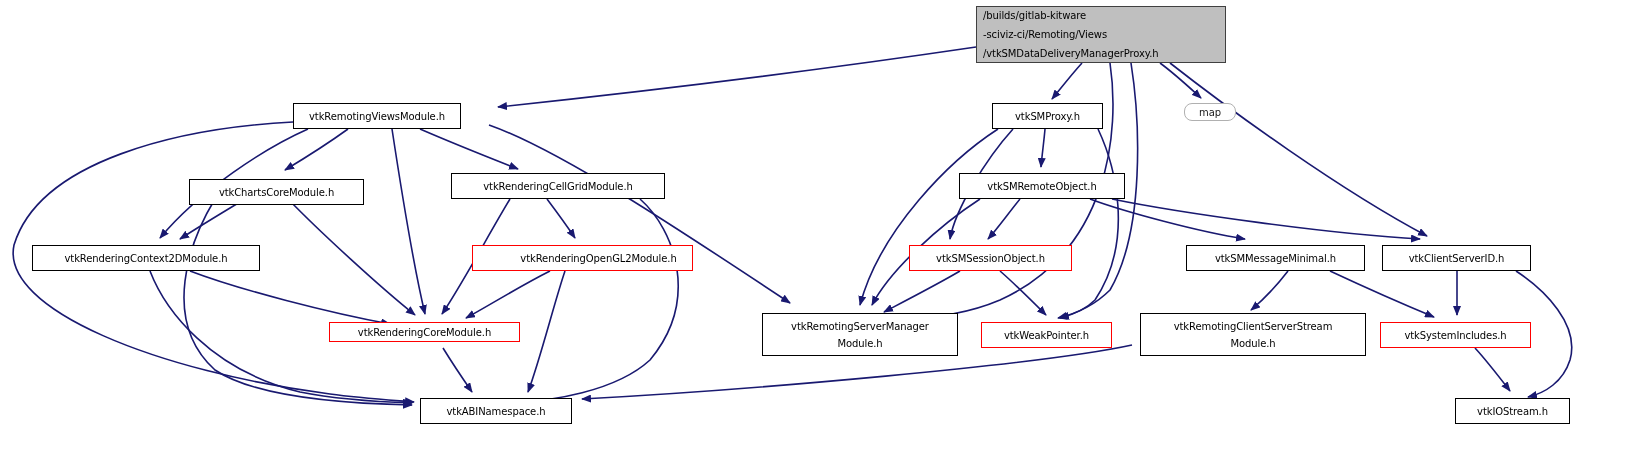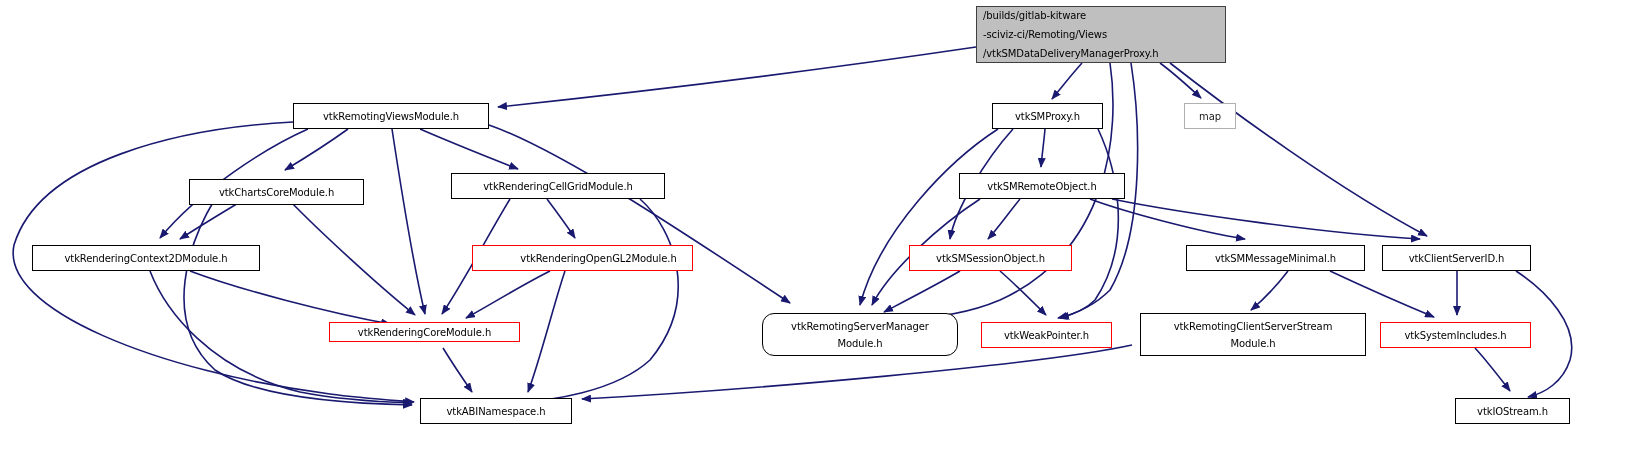--- a/index.html
+++ b/index.html
@@ -143,45 +143,45 @@
       <path d="M1132,345 C1040,365 750,390 582,399"></path>
 
       <path d="M1475,348 C1487,361 1500,378 1510,391"></path>
     </g>
   </svg>
 
   <div class="node root" style="left:976px; top:6px; width:250px; height:57px;">/builds/gitlab-kitware
 -sciviz-ci/Remoting/Views
 /vtkSMDataDeliveryManagerProxy.h</div>
 
-  <div class="node" style="left:293px; top:103px; width:196px; height:26px;">vtkRemotingViewsModule.h</div>
+  <div class="node" style="left:293px; top:103px; width:168px; height:26px;">vtkRemotingViewsModule.h</div>
 
   <div class="node" style="left:992px; top:103px; width:111px; height:26px;">vtkSMProxy.h</div>
 
-  <div class="node gray" style="left:1184px; top:103px; width:52px; height:26px;">map</div>
+  <div class="node gray" style="left:1184px; top:103px; width:52px; height:18px;border-radius:8px;">map</div>
 
   <div class="node" style="left:189px; top:179px; width:175px; height:26px;">vtkChartsCoreModule.h</div>
 
   <div class="node" style="left:451px; top:173px; width:214px; height:26px;">vtkRenderingCellGridModule.h</div>
 
   <div class="node" style="left:959px; top:173px; width:166px; height:26px;">vtkSMRemoteObject.h</div>
 
   <div class="node" style="left:32px; top:245px; width:228px; height:26px;">vtkRenderingContext2DModule.h</div>
 
   <div class="node red" style="left:472px; top:245px; width:221px; height:26px;padding-left:32px;">vtkRenderingOpenGL2Module.h</div>
 
   <div class="node red" style="left:909px; top:245px; width:163px; height:26px;">vtkSMSessionObject.h</div>
 
   <div class="node" style="left:1186px; top:245px; width:179px; height:26px;">vtkSMMessageMinimal.h</div>
 
   <div class="node" style="left:1382px; top:245px; width:149px; height:26px;">vtkClientServerID.h</div>
 
   <div class="node red" style="left:329px; top:322px; width:191px; height:20px;">vtkRenderingCoreModule.h</div>
 
-  <div class="node" style="left:762px; top:313px; width:196px; height:43px;border-radius:12px;">vtkRemotingServerManager
+  <div class="node" style="left:762px; top:313px; width:196px; height:43px;">vtkRemotingServerManager
 Module.h</div>
 
   <div class="node red" style="left:981px; top:322px; width:131px; height:26px;">vtkWeakPointer.h</div>
 
   <div class="node" style="left:1132px; top:313px; width:226px; height:43px;margin-left:8px;">vtkRemotingClientServerStream
 Module.h</div>
 
   <div class="node red" style="left:1380px; top:322px; width:151px; height:26px;">vtkSystemIncludes.h</div>
 
   <div class="node" style="left:420px; top:398px; width:152px; height:26px;">vtkABINamespace.h</div>

